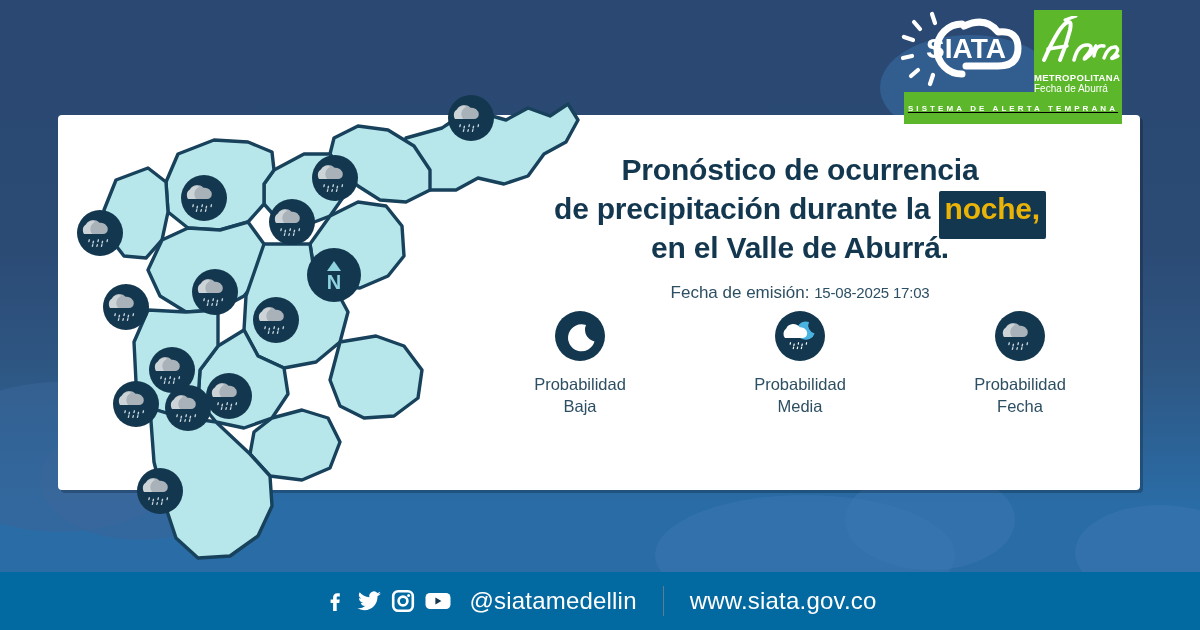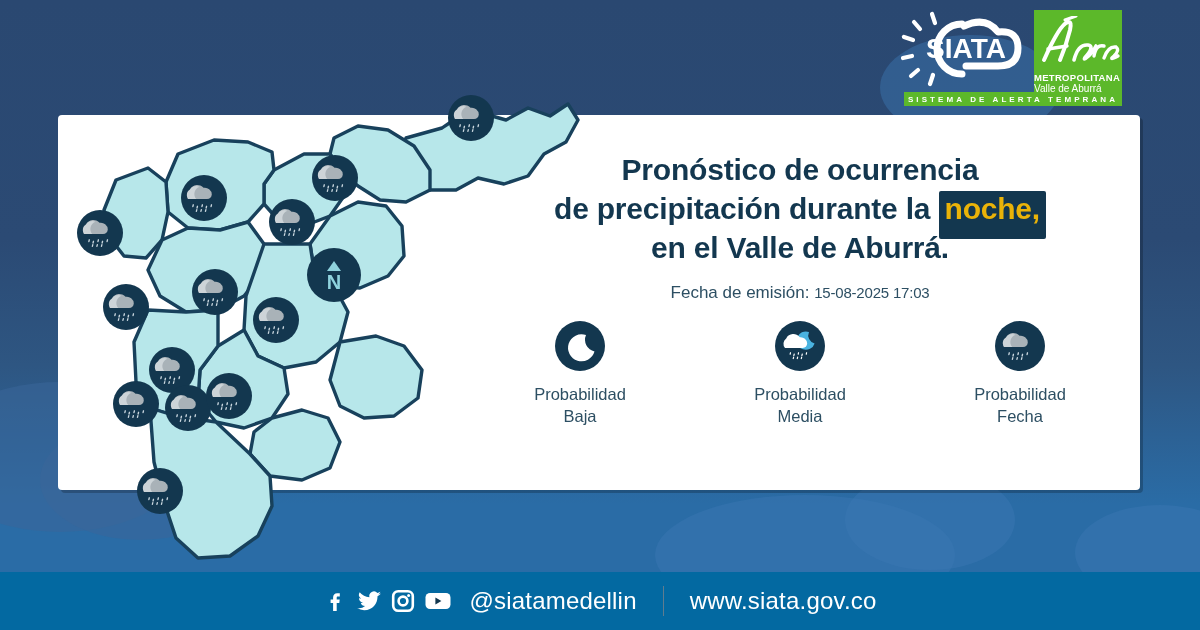--- a/index.html
+++ b/index.html
@@ -24,22 +24,22 @@
   .siata-logo svg{display:block;}
   .area-badge{
     width:88px;height:88px;background:#5cb82a;
     display:flex;flex-direction:column;justify-content:flex-end;
     padding-bottom:4px;box-sizing:border-box;position:relative;
   }
   .area-script{position:absolute;top:6px;left:0;right:0;height:52px;}
   .area-l1{color:#fff;font-size:9.5px;font-weight:bold;letter-spacing:.3px;line-height:11px;}
   .area-l2{color:#fff;font-size:10px;line-height:11px;}
   .sat-strip{
-    position:absolute;top:92px;right:78px;width:218px;height:14px;background:#5cb82a;
-    display:flex;align-items:center;justify-content:center;z-index:6;
+    position:absolute;top:92px;right:78px;width:218px;height:32px;background:#5cb82a;
+    display:flex;align-items:center;justify-content:center;z-index:6;text-decoration:underline;
   }
   .sat-strip span{color:#fff;font-size:8px;font-weight:bold;letter-spacing:3.1px;}
 
   
   .card{
     position:absolute;left:58px;top:115px;width:1082px;height:375px;
     background:#ffffff;border-radius:4px;
     box-shadow:3px 3px 0 rgba(0,0,0,.22);
     z-index:2;
   }
@@ -53,21 +53,21 @@
   
   .rightcol{position:absolute;left:470px;top:150px;width:660px;z-index:5;text-align:center;}
   .headline{
     color:#13374f;font-size:30px;font-weight:bold;line-height:39px;letter-spacing:-.2px;
   }
   .hl{background:#13374f;color:#eab308;padding:1px 6px 14px 6px;border-radius:2px;}
   .fecha{margin-top:16px;color:#2d4f63;font-size:17px;text-align:center;}
   .fecha .fval{font-size:15px;letter-spacing:-.2px;}
 
   
-  .legend{position:absolute;left:470px;top:321px;width:660px;display:flex;z-index:5;}
+  .legend{position:absolute;left:470px;top:311px;width:660px;display:flex;z-index:5;}
   .legitem{flex:1;display:flex;flex-direction:column;align-items:center;}
   .legicon{width:50px;height:50px;}
   .leglabel{margin-top:12px;color:#2d4f63;font-size:16.5px;line-height:22px;text-align:center;}
 
   
   .footer{
     position:absolute;left:0;bottom:0;width:1200px;height:58px;background:#0369a1;
     display:flex;align-items:center;justify-content:center;gap:0;z-index:8;
   }
   .social{display:flex;align-items:center;gap:9px;margin-right:17px;}
@@ -111,21 +111,21 @@
         <svg width="88" height="52" viewBox="0 0 88 52">
           <path d="M10 44 Q26 8 34 6 Q38 5 36 14 Q32 30 26 44" fill="none" stroke="#ffffff" stroke-width="4" stroke-linecap="round"></path>
           <path d="M14 33 L33 30" fill="none" stroke="#ffffff" stroke-width="3.4" stroke-linecap="round"></path>
           <path d="M31 4 L42 0" fill="none" stroke="#ffffff" stroke-width="3" stroke-linecap="round"></path>
           <path d="M40 44 Q44 28 54 29 Q60 30 54 38 Q48 45 52 42 Q58 38 62 30" fill="none" stroke="#ffffff" stroke-width="3.6" stroke-linecap="round"></path>
           <path d="M60 40 Q62 28 70 30" fill="none" stroke="#ffffff" stroke-width="3.4" stroke-linecap="round"></path>
           <path d="M70 42 Q74 30 82 31 Q86 34 80 40 Q74 45 84 40" fill="none" stroke="#ffffff" stroke-width="3.4" stroke-linecap="round"></path>
         </svg>
       </div>
       <div class="area-l1">METROPOLITANA</div>
-      <div class="area-l2">Valle de Aburrá</div>
+      <div class="area-l2">Fecha de Aburrá</div>
     </div>
   </div>
 
   <div class="sat-strip">
     <span>SISTEMA DE ALERTA TEMPRANA</span>
   </div>
 
   <div class="card"></div>
 
   <div class="maplayer">

